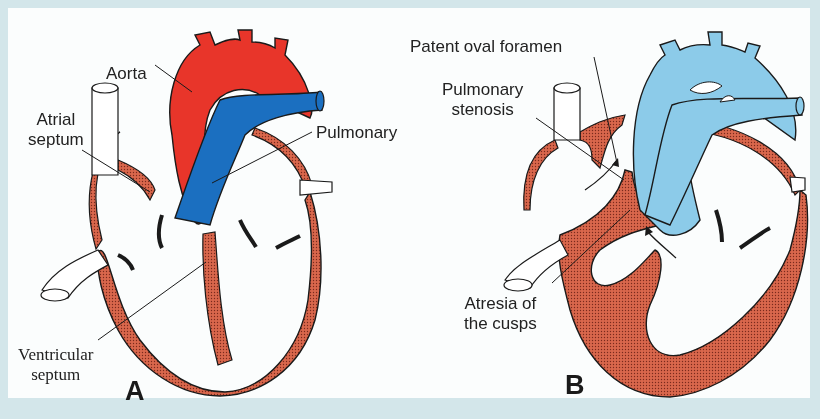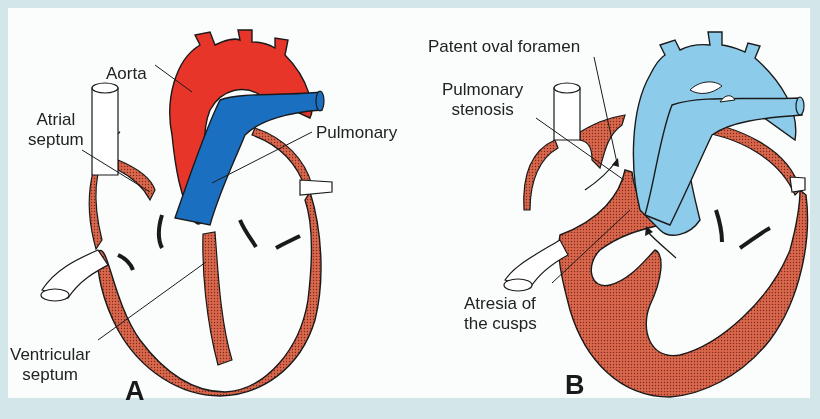--- a/index.html
+++ b/index.html
@@ -120,28 +120,28 @@
 </svg>
 
 <div class="label" style="left:106px;top:64px;">Aorta</div>
 <div class="label" style="left:28px;top:110px;">
   <div>Atrial</div>
   <div>septum</div>
 </div>
 <div class="label" style="left:316px;top:123px;">
   <div>Pulmonary</div>
 </div>
-<div class="label" style="left:10px;top:345px;">
+<div class="label" style="left:18px;top:345px;font-family:Liberation Serif, serif;">
   <div>Ventricular</div>
   <div>septum</div>
 </div>
 <div class="letter" style="left:125px;top:376px;">A</div>
 
-<div class="label" style="left:428px;top:37px;">Patent oval foramen</div>
+<div class="label" style="left:410px;top:37px;">Patent oval foramen</div>
 <div class="label" style="left:442px;top:80px;">
   <div>Pulmonary</div>
   <div>stenosis</div>
 </div>
-<div class="label" style="left:464px;top:294px;text-align:left;">
+<div class="label" style="left:464px;top:294px;text-align:center;">
   <div>Atresia of</div>
   <div>the cusps</div>
 </div>
 <div class="letter" style="left:565px;top:370px;">B</div>
 
 </body></html>

